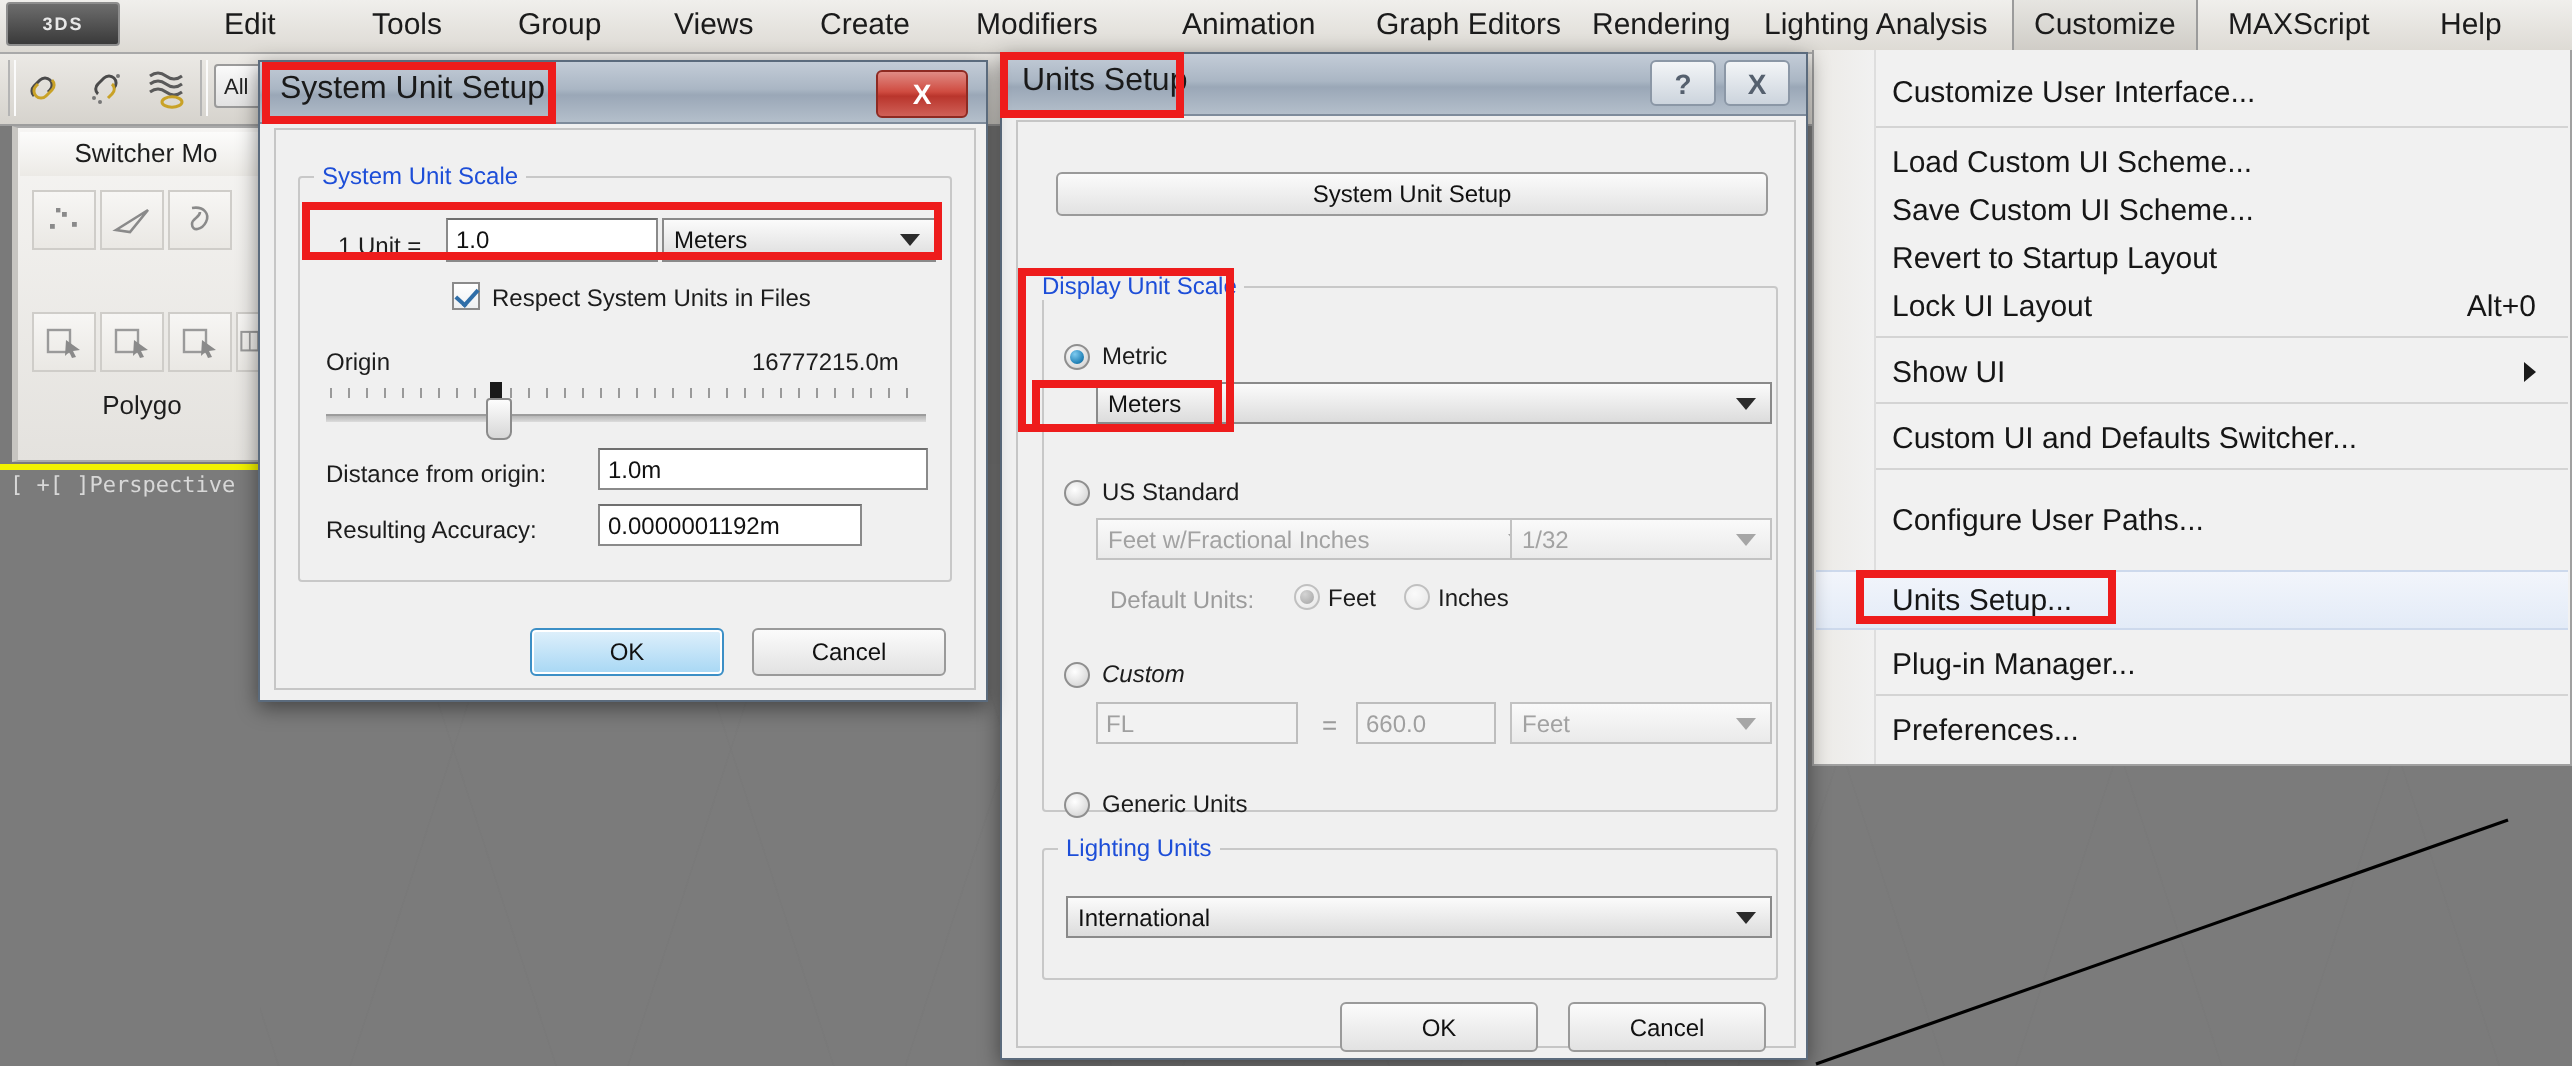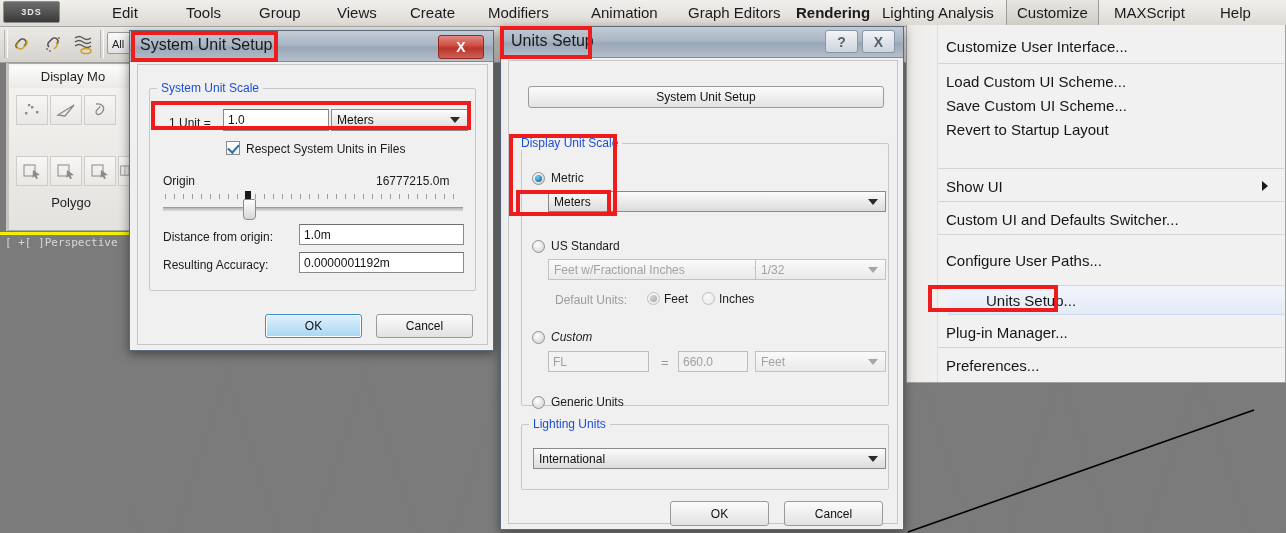--- a/index.html
+++ b/index.html
@@ -237,21 +237,20 @@
     border-right:1px solid #dedede;
   }
   .mi{
     position:absolute;left:1px;right:1px;height:30px;
     display:flex;align-items:center;cursor:default;
   }
   .mi.hl{
     background:linear-gradient(#f2f5fb,#e3ebf7);
     border-top:1px solid #cdd9ec;border-bottom:1px solid #cdd9ec;
     box-sizing:border-box;
-    margin-left:40px;
   }
   .mi-label{
     position:absolute;left:38px;font-size:15px;color:#161616;white-space:nowrap;
   }
   .mi-accel{
     position:absolute;right:16px;font-size:15px;color:#161616;white-space:nowrap;
   }
   .mi-sub{
     position:absolute;right:16px;width:0;height:0;
     border-top:5px solid transparent;border-bottom:5px solid transparent;
@@ -275,21 +274,21 @@
   <div id="viewport">
     <div id="viewport-grid"></div>
     <svg id="viewport-line" viewBox="0 0 1286 301" preserveAspectRatio="none">
       <line x1="908" y1="300" x2="1254" y2="178" stroke="#000000" stroke-width="1.6"></line>
     </svg>
   </div>
   <div id="viewport-left-panel"></div>
   <div id="viewport-label">[ +[ ]Perspective</div>
 
   <div id="ribbon"></div>
-  <div id="ribbon-title">Display Mo</div>
+  <div id="ribbon-title">Switcher Mo</div>
   <div class="rb-btn" style="left:16px;top:95px;">
     <svg width="18" height="14" viewBox="0 0 18 14">
         <rect x="2" y="9" width="2.4" height="2.4" fill="#8a8a8a"></rect>
         <rect x="8" y="3" width="2.4" height="2.4" fill="#8a8a8a"></rect>
         <rect x="13" y="8" width="2.4" height="2.4" fill="#8a8a8a"></rect>
         <rect x="5" y="1" width="2.2" height="2.2" fill="#8a8a8a"></rect>
       </svg>
   </div>
   <div class="rb-btn" style="left:50px;top:95px;">
     <svg width="20" height="15" viewBox="0 0 20 15">
@@ -359,21 +358,21 @@
   <div id="menubar">
     <div id="maxlogo">3DS</div>
     <div class="menu-top" style="left:102px;">Edit</div>
     <div class="menu-top" style="left:176px;">Tools</div>
     <div class="menu-top" style="left:249px;">Group</div>
     <div class="menu-top" style="left:327px;">Views</div>
     <div class="menu-top" style="left:400px;">Create</div>
     <div class="menu-top" style="left:478px;">Modifiers</div>
     <div class="menu-top" style="left:581px;">Animation</div>
     <div class="menu-top" style="left:678px;">Graph Editors</div>
-    <div class="menu-top" style="left:786px;font-weight:bold;">Rendering</div>
+    <div class="menu-top" style="left:786px;">Rendering</div>
     <div class="menu-top" style="left:872px;">Lighting Analysis</div>
     <div class="menu-top active" style="left:1006px;">Customize</div>
     <div class="menu-top" style="left:1104px;">MAXScript</div>
     <div class="menu-top" style="left:1210px;">Help</div>
   </div>
 </div>
 
 <div id="cust-menu">
   <div id="cust-menu-gutter"></div>
 
@@ -383,20 +382,24 @@
   <div class="mi-sep" style="top:38px;"></div>
 
   <div class="mi" style="top:41px;">
     <span class="mi-label">Load Custom UI Scheme...</span>
   </div>
   <div class="mi" style="top:89px;">
     <span class="mi-label">Revert to Startup Layout</span>
   </div>
   <div class="mi" style="top:65px;">
     <span class="mi-label">Save Custom UI Scheme...</span>
+  </div>
+  <div class="mi" style="top:113px;">
+    <span class="mi-label">Lock UI Layout</span>
+    <span class="mi-accel">Alt+0</span>
   </div>
   <div class="mi-sep" style="top:143px;"></div>
 
   <div class="mi" style="top:146px;">
     <span class="mi-label">Show UI</span>
     <span class="mi-sub"></span>
   </div>
   <div class="mi-sep" style="top:176px;"></div>
 
   <div class="mi" style="top:179px;">
@@ -507,21 +510,21 @@
 
     <div class="slider-ticks" style="left:27px;top:129px;width:296px;"></div>
     <div class="slider-track" style="left:25px;top:142px;width:300px;"></div>
     <div class="slider-marker" style="left:107px;top:126px;"></div>
     <div class="slider-thumb" style="left:105px;top:134px;"></div>
 
     <div class="lbl" style="left:25px;top:165px;">Distance from origin:</div>
     <div class="txtfield" style="left:161px;top:159px;width:165px;height:21px;">1.0m</div>
 
     <div class="lbl" style="left:25px;top:193px;">Resulting Accuracy:</div>
-    <div class="txtfield" style="left:161px;top:187px;width:165px;height:21px;">0.0000001192m</div>
+    <div class="txtfield" style="left:161px;top:187px;width:132px;height:21px;">0.0000001192m</div>
 
     <div class="btn primary" style="left:127px;top:249px;width:97px;height:24px;">OK</div>
     <div class="btn" style="left:238px;top:249px;width:97px;height:24px;">Cancel</div>
   </div>
 </div>
 
 <div class="redbox" style="left:131px;top:31px;width:147px;height:31px;"></div>
 <div class="redbox" style="left:151px;top:101px;width:320px;height:29px;"></div>
 <div class="redbox" style="left:500px;top:26px;width:92px;height:33px;"></div>
 <div class="redbox" style="left:509px;top:134px;width:108px;height:82px;"></div>

